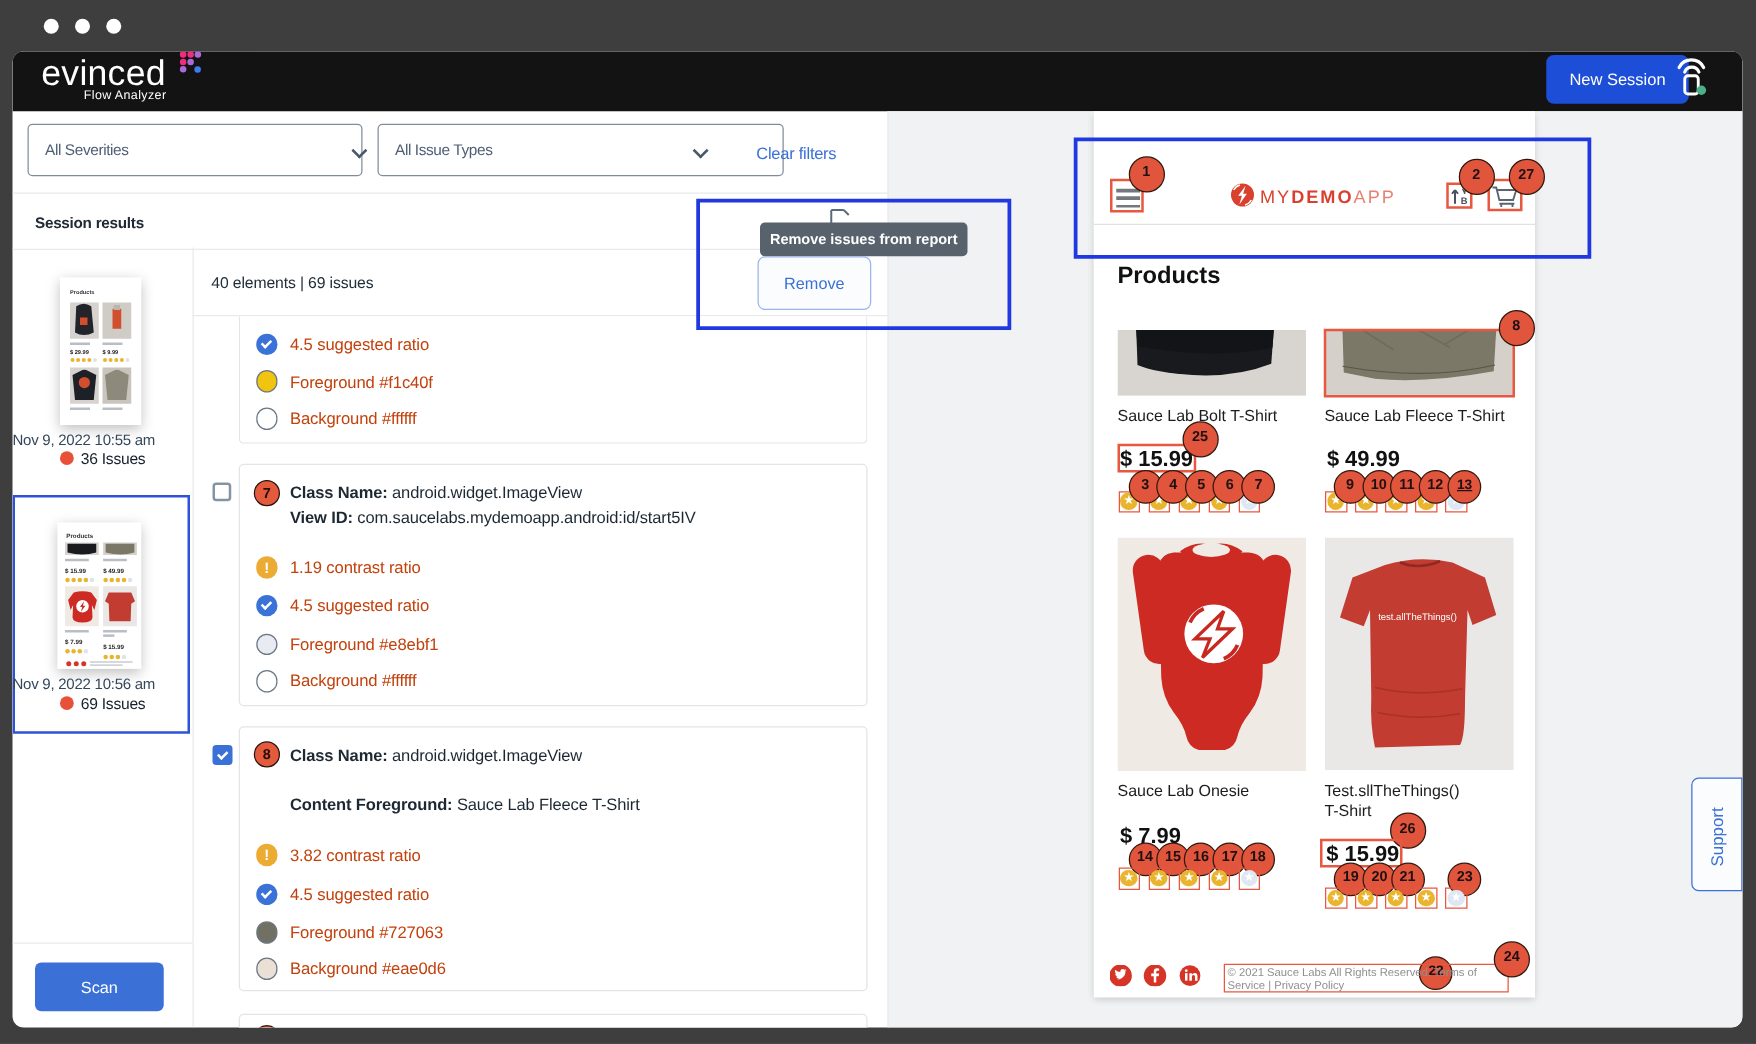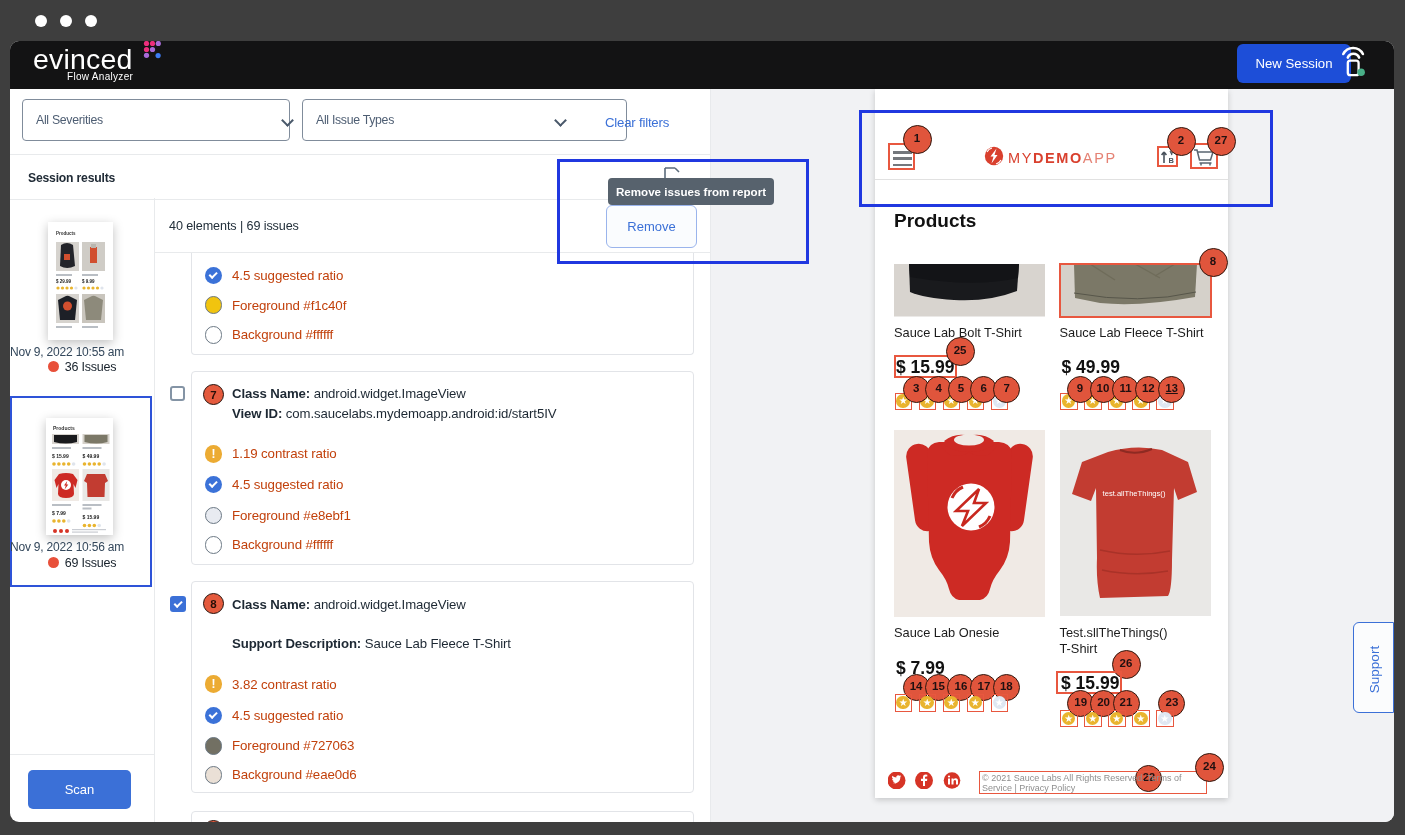--- a/index.html
+++ b/index.html
@@ -225,21 +225,21 @@
     <div class="cic" style="left:194.6px; top:465.5px; background:#e8ebf1; border:1.4px solid #6b7884;"></div>
     <div class="irow" style="left:222px; top:466.7px;">Foreground #e8ebf1</div>
     <div class="cic" style="left:194.6px; top:495.2px; background:#fff; border:1.4px solid #6b7884;"></div>
     <div class="irow" style="left:222px; top:496.4px;">Background #ffffff</div>
 
     <div class="cboxon" style="top:555px;">
         <div class="chk"></div>
       </div>
     <div class="badge" style="left:193px; top:552px;">8</div>
     <div class="iline" style="left:222px; top:556px;"><b>Class Name:</b> android.widget.ImageView</div>
-    <div class="iline" style="left:222px; top:595px;"><b>Support Description:</b> Sauce Lab Fleece T-Shirt</div>
+    <div class="iline" style="left:222px; top:595px;"><b>Content Foreground:</b> Sauce Lab Fleece T-Shirt</div>
     <div class="cic cicyel" style="left:194.6px; top:634.4px;">
         <div class="excl">!</div>
       </div>
     <div class="irow" style="left:222px; top:635.6px;">3.82 contrast ratio</div>
     <div class="cic cicblue" style="left:194.6px; top:665.8px;">
         <div class="chk"></div>
       </div>
     <div class="irow" style="left:222px; top:667px;">4.5 suggested ratio</div>
     <div class="cic" style="left:194.6px; top:696px; background:#727063; border:1.4px solid #6b7884;"></div>
     <div class="irow" style="left:222px; top:697.2px;">Foreground #727063</div>

